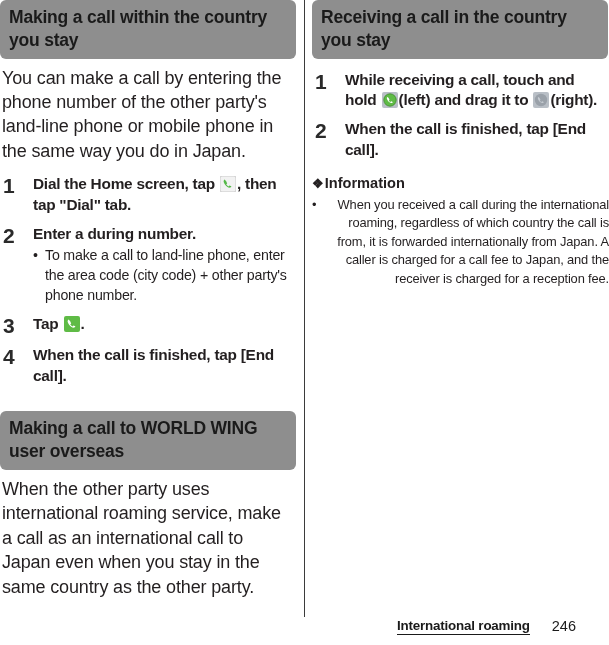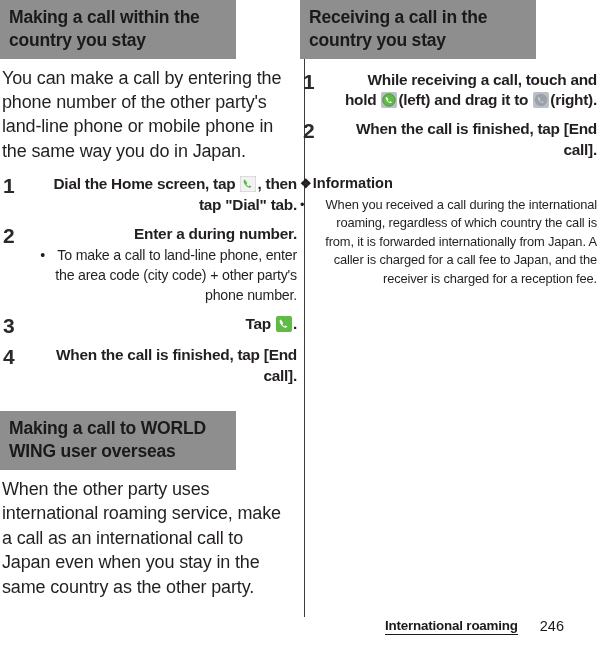--- a/index.html
+++ b/index.html
@@ -34,34 +34,34 @@
     background: #3b3b3b;
   }
 
   
   .column {
     position: absolute;
     top: 0;
     width: 297px;
   }
   .column.left  { left: 0px; }
-  .column.right { left: 300px; }
+  .column.right { left: 312px; }
 
   
   .sec-head {
     background: #8e8e8e;
     color: #1a1a1a;
     font-weight: bold;
     font-size: 17.5px;
     line-height: 1.30;
     padding: 6px 9px 7px 9px;
     box-sizing: border-box;
     letter-spacing: -0.2px;
   }
-  .sec-head.narrow { width: 236px; }
+  .sec-head.narrow { width: 296px; border-radius: 6px; }
 
   
   .body-p {
     font-size: 18px;
     line-height: 1.36;
     margin: 7px 2px 0 2px;
     letter-spacing: -0.15px;
   }
 
   
@@ -75,21 +75,21 @@
     flex: 0 0 33px;
     font-size: 21px;
     font-weight: bold;
     line-height: 1.0;
     color: #2a2a2a;
     padding-top: 1px;
     text-align: left;
     padding-left: 3px;
     box-sizing: border-box;
   }
-  .step-body { flex: 1 1 auto; min-width: 0; text-align: right; }
+  .step-body { flex: 1 1 auto; min-width: 0; }
   .step-title {
     font-size: 15.4px;
     font-weight: bold;
     line-height: 1.33;
     letter-spacing: -0.25px;
   }
 
   
   .sub-bullets {
     margin-top: 1px;
@@ -143,21 +143,21 @@
     width: 16px;
     height: 16px;
     position: relative;
     margin: 0 1px;
   }
   .icon-inline svg { display: block; width: 16px; height: 16px; }
 
   
   .footer {
     position: absolute;
-    left: 0;
+    left: 12px;
     bottom: 8px;
     width: 572px;
     height: 22px;
     display: flex;
     align-items: center;
     justify-content: flex-end;
     padding-right: 8px;
     box-sizing: border-box;
   }
   .footer-label {

